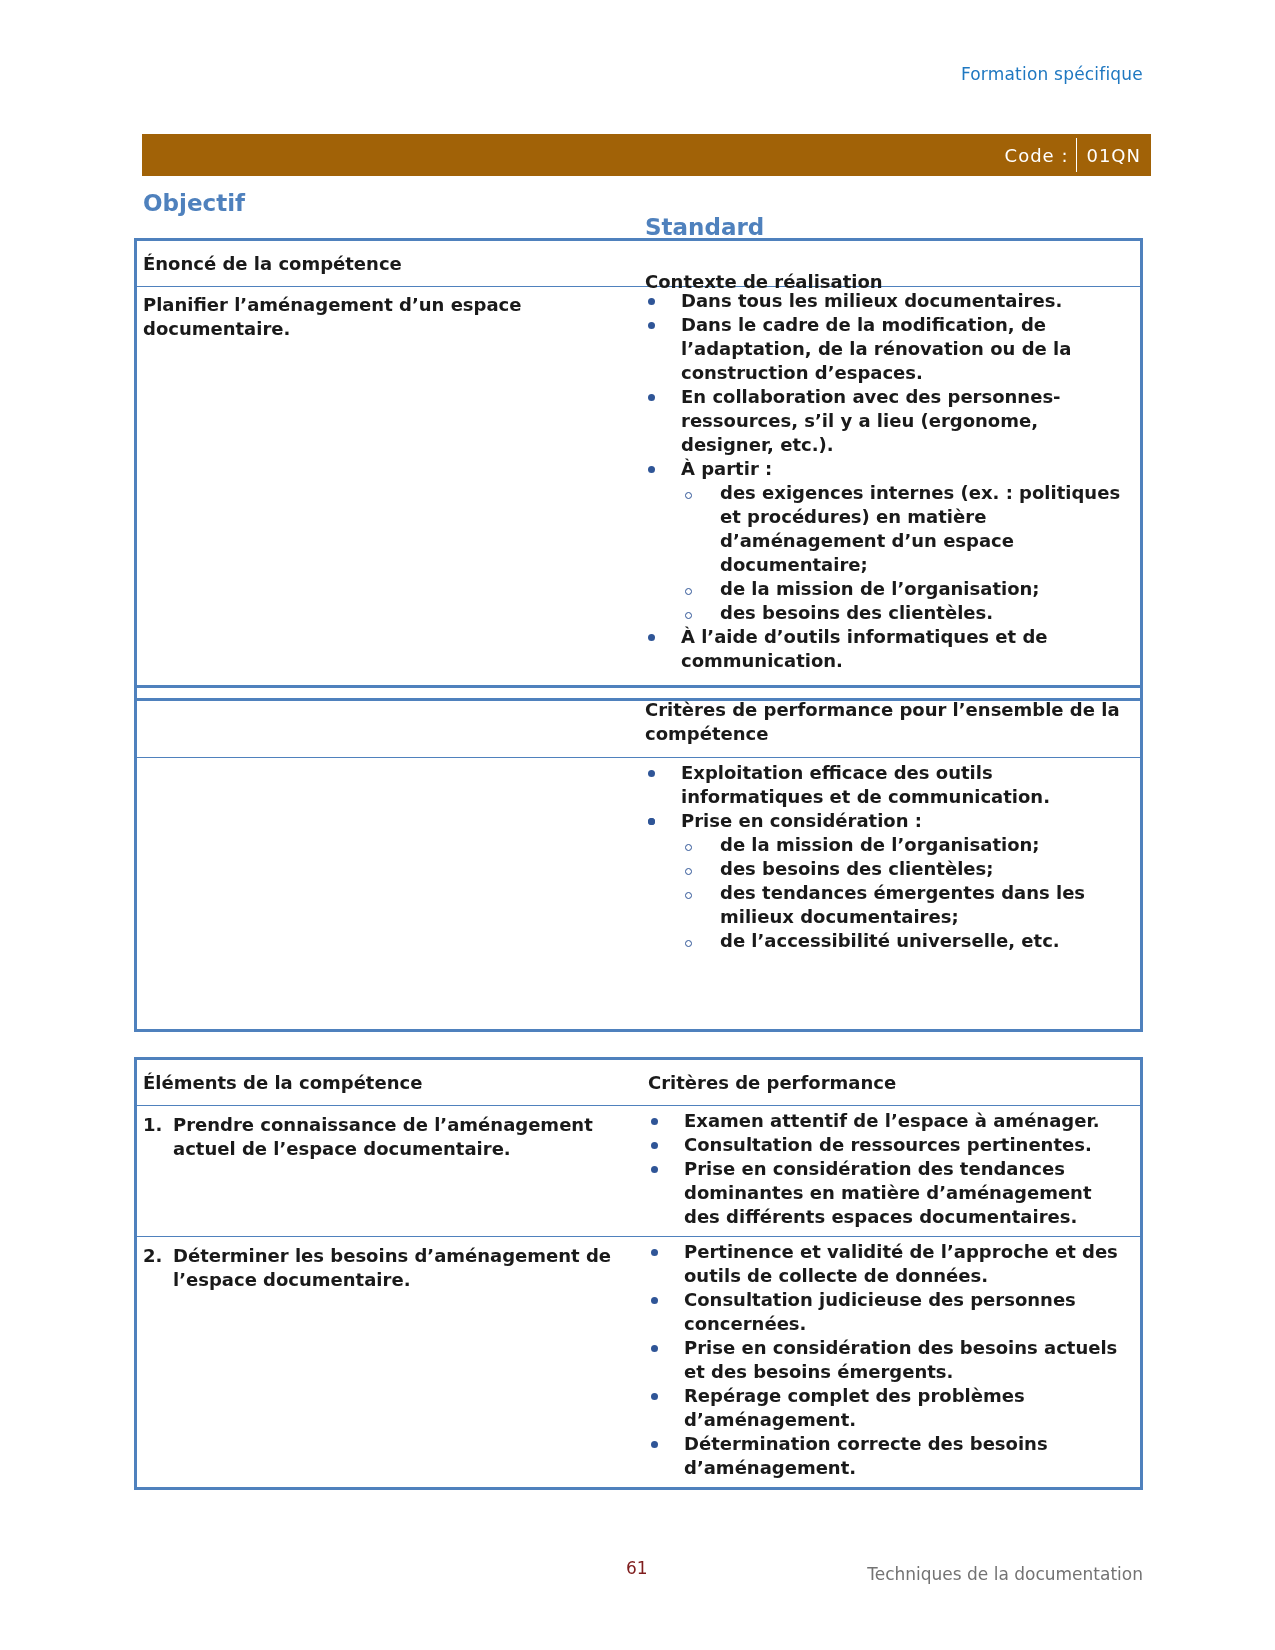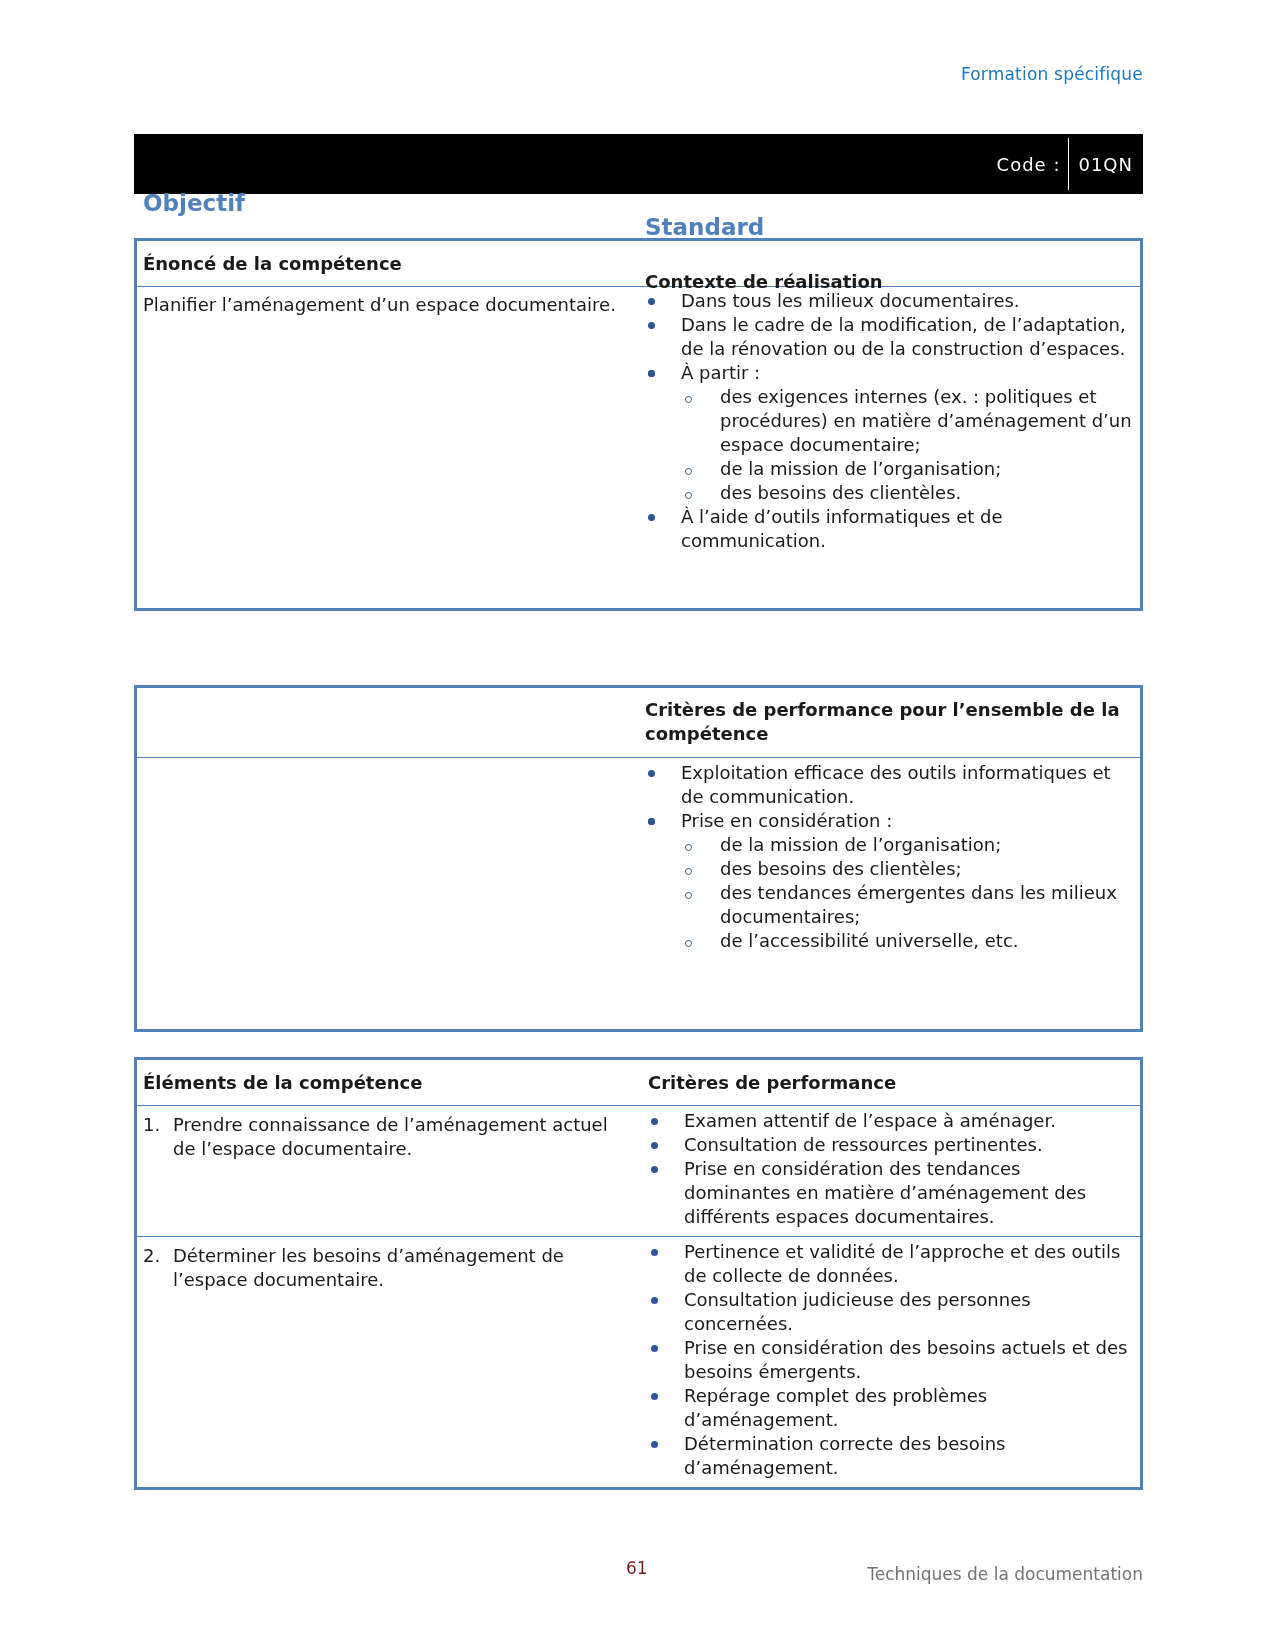--- a/index.html
+++ b/index.html
@@ -5,22 +5,22 @@
   html, body { margin: 0; padding: 0; background: #ffffff; }
   body {
     width: 1275px; height: 1650px; position: relative; overflow: hidden;
     font-family: "DejaVu Sans", sans-serif; color: #1a1a1a;
   }
   .running-head {
     position: absolute; right: 132px; top: 64px;
     font-size: 17px; color: #1f78c1; letter-spacing: 0.2px;
   }
   .code-band {
-    position: absolute; left: 134px; top: 134px; width: 1009px; height: 60px;
-    background: #000000; display: flex; justify-content: flex-end; align-items: stretch;
+    position: absolute; left: 142px; top: 134px; width: 1009px; height: 42px;
+    background: #a16207; display: flex; justify-content: flex-end; align-items: stretch;
   }
   .code-band .code-label {
     color: #ffffff; font-size: 18px; letter-spacing: 1px;
     display: flex; align-items: center; padding-right: 8px;
   }
   .code-band .code-sep { width: 1px; background: #ffffff; margin: 4px 0; }
   .code-band .code-value {
     color: #ffffff; font-size: 18px; letter-spacing: 1px;
     display: flex; align-items: center; padding: 0 10px 0 9px;
   }
@@ -30,21 +30,21 @@
   .section-heading.left { left: 143px; }
   .section-heading.right { left: 645px; margin-top: 24px; }
 
   .tbl {
     position: absolute; left: 134px; width: 1009px;
     border: 3px solid #4f81bd; box-sizing: border-box;
   }
   .tbl .row { display: flex; }
   .tbl .row.hdr { border-bottom: 1px solid #4f81bd; }
   .tbl .row.sep { border-top: 1px solid #4f81bd; }
-  .tbl .cell { box-sizing: border-box; font-size: 18px; line-height: 24px; }
+  .tbl .cell { box-sizing: border-box; font-size: 18px; line-height: 24px; font-weight: bold; }
   .tbl .cell.c1 { width: 500px; padding: 0 6px 0 6px; }
   .tbl .cell.c2 { width: 503px; padding: 0 8px 0 8px; }
   .hdr .cell { font-weight: bold; font-size: 18px; line-height: 24px; }
 
   ul.blist { list-style: none; margin: 0; padding: 0; }
   ul.blist > li { position: relative; padding-left: 36px; }
   ul.blist > li .b {
     position: absolute; left: 3px; top: 9px; width: 7px; height: 7px; border-radius: 50%;
     background: #2f5597;
   }
@@ -72,32 +72,32 @@
 
 <div class="code-band">
   <span class="code-label">Code :</span>
   <span class="code-sep"></span>
   <span class="code-value">01QN</span>
 </div>
 
 <div class="section-heading left">Objectif</div>
 <div class="section-heading right">Standard</div>
 
-<div class="tbl" style="top:238px; height:373px;">
+<div class="tbl" style="top:238px; height:463px;">
   <div class="row hdr" style="height:45px;">
     <div class="cell c1" style="padding-top:11px;">Énoncé de la compétence</div>
     <div class="cell c2" style="padding-top:29px;">Contexte de réalisation</div>
   </div>
   <div class="row">
     <div class="cell c1" style="padding-top:6px;">Planifier l’aménagement d’un espace documentaire.</div>
     <div class="cell c2" style="padding-top:2px;">
       <ul class="blist" id="ctx-list">
           <li><span class="b"></span><span>Dans tous les milieux documentaires.</span></li>
           <li><span class="b"></span><span>Dans le cadre de la modification, de l’adaptation, de la rénovation ou de la construction d’espaces.</span></li>
-          <li><span class="b"></span></li>
+          <li><span class="b"></span><span>En collaboration avec des personnes-ressources, s’il y a lieu (ergonome, designer, etc.).</span></li>
           <li><span class="b"></span><span>À partir :</span><ul class="sub">
               <li><span class="o"></span><span>des exigences internes (ex. : politiques et procédures) en matière d’aménagement d’un espace documentaire;</span></li>
               <li><span class="o"></span><span>de la mission de l’organisation;</span></li>
               <li><span class="o"></span><span>des besoins des clientèles.</span></li>
             </ul></li>
           <li><span class="b"></span><span>À l’aide d’outils informatiques et de communication.</span></li>
         </ul>
     </div>
   </div>
 </div>

